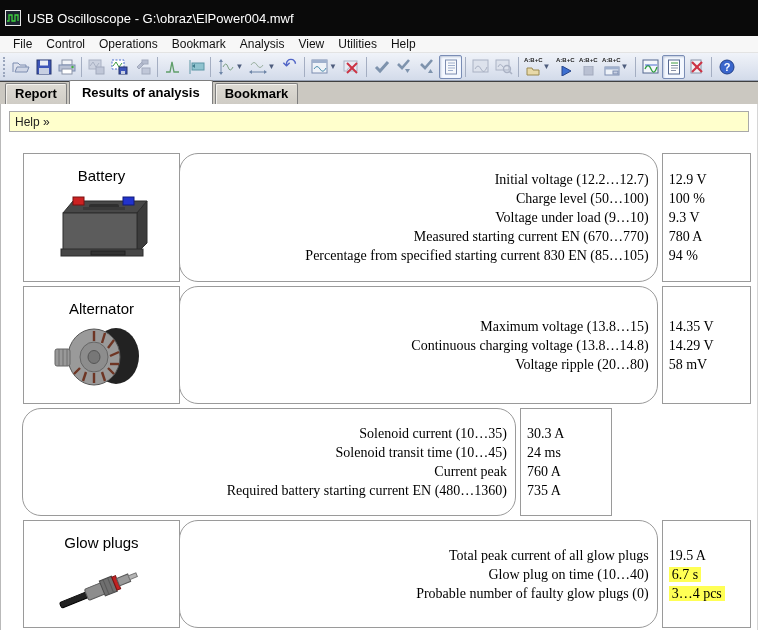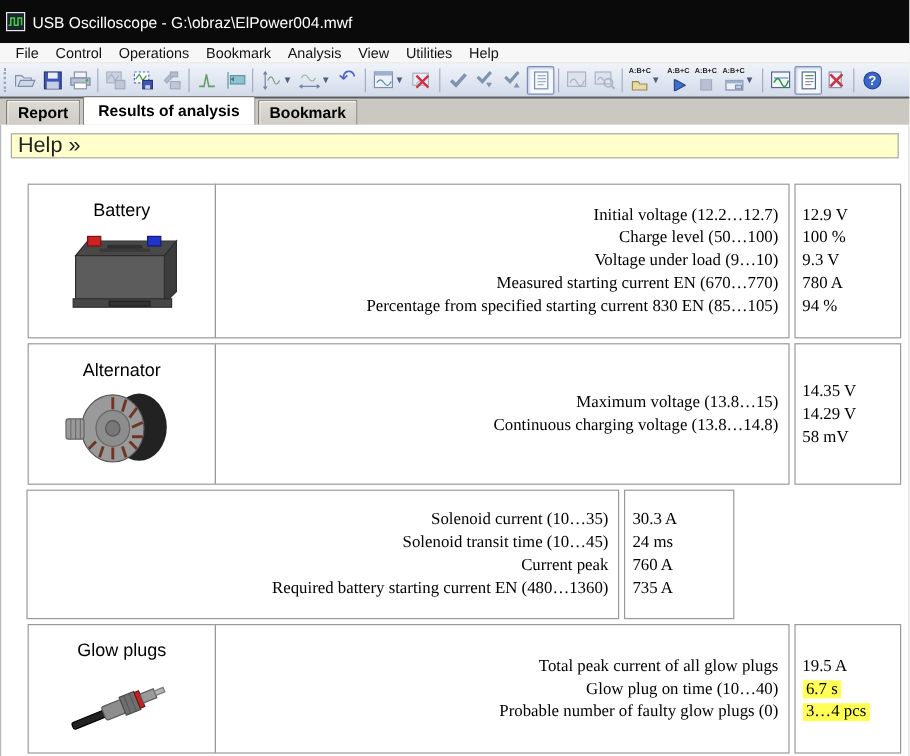--- a/index.html
+++ b/index.html
@@ -28,28 +28,28 @@
   .undo-glyph { font-size:17px; color:#5064c6; line-height:1; transform:translateY(-2px); }
 
   
   .tabstrip { height:23px; background:#cbc8c1; border-top:1px solid #404040; display:flex; align-items:flex-end; padding-left:5px; position:relative; }
   .tab { font-size:13px; font-weight:bold; color:#000; background:linear-gradient(#dedbd4,#cfccc5); border:1px solid #7e7e7e; border-bottom:none; border-radius:2px 2px 0 0; padding:2px 9px 3px 9px; margin-right:2px; box-shadow:inset 1px 1px 0 #f4f2ee; position:relative; top:0; }
   .tab.active { background:#fff; padding:4px 12px 4px 12px; z-index:2; box-shadow:none; }
 
   
   .content { position:relative; height:540px; background:#fff; border-left:1px solid #b9b9b9; border-right:1px solid #d6d6d6; padding:7px 8px 0 8px; overflow:hidden; }
   .helpbar { height:21px; background:#ffffcc; border:1px solid #a9a9a9; display:flex; align-items:center; padding-left:5px; }
-  .help-link { font-size:18px; color:#222; cursor:pointer; }
+  .help-link { font-size:12px; color:#222; cursor:pointer; }
 
   
   .rtable { margin:21px 0 0 14px; width:728px; }
   .rrow { display:flex; margin-bottom:4px; }
   .cell { border:1px solid #9a9a9a; background:#fff; }
   .c-img { width:162px; display:flex; flex-direction:column; align-items:center; padding-top:13px; }
-  .c-par { width:494px; margin-left:-1px; display:flex; flex-direction:column; justify-content:center; align-items:flex-end; padding-right:8px; }
+  .c-par { width:494px; margin-left:-1px; display:flex; flex-direction:column; justify-content:center; align-items:flex-end; padding-right:8px;border-radius:19px; }
   .c-val { width:92px; margin-left:4px; display:flex; flex-direction:column; justify-content:center; align-items:flex-start; padding-left:6px; }
   .r1 { height:129px; } .r2 { height:118px;text-align:center; } .r3 { height:108px; } .r4 { height:108px; }
   .param, .value { font-family:"Liberation Serif", serif; font-size:14px; line-height:19px; color:#000; white-space:nowrap; }
   .sec-title { font-size:15px; color:#000; margin-bottom:7px; }
   .hl { background:var(--hl,#ffff55); padding:0 3px; }
   .endrule { border:none; border-top:1px solid #8c8c8c; border-bottom:1px solid #efefef; margin-top:5px; }
 </style>
 </head>
 <body>
 
@@ -363,20 +363,21 @@
             <ellipse cx="41" cy="33" rx="6" ry="6.5" fill="#777" stroke="#555"></ellipse>
             <rect x="2" y="25" width="15" height="17" rx="2" fill="#999" stroke="#666"></rect>
             <line x1="6" y1="25" x2="6" y2="42" stroke="#6e6e6e"></line>
               <line x1="10" y1="25" x2="10" y2="42" stroke="#6e6e6e"></line>
               <line x1="14" y1="25" x2="14" y2="42" stroke="#6e6e6e"></line>
           </svg>
         </div>
         <div class="cell c-par r2">
           <div class="param">Maximum voltage (13.8…15)</div>
           <div class="param">Continuous charging voltage (13.8…14.8)</div>
+          <div class="param">Voltage ripple (20…80)</div>
         </div>
         <div class="cell c-val r2">
           <div class="value">14.35 V</div>
           <div class="value">14.29 V</div>
           <div class="value">58 mV</div>
         </div>
       </div>
 
       <div class="rrow">
         <div class="cell c-par r3">

